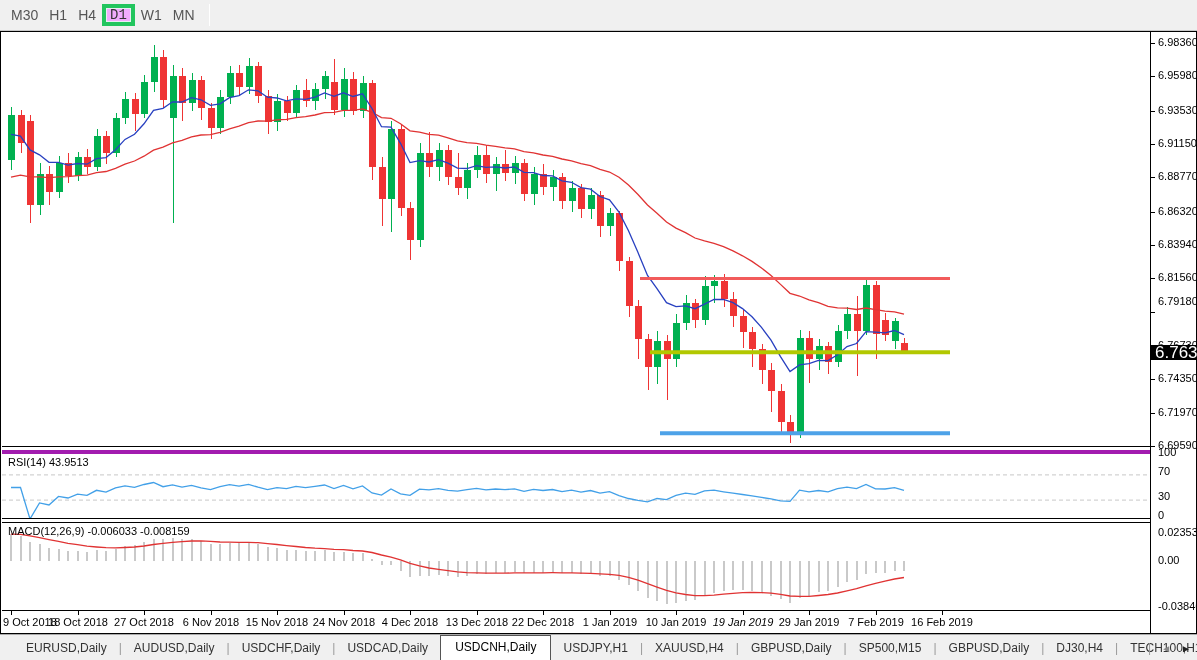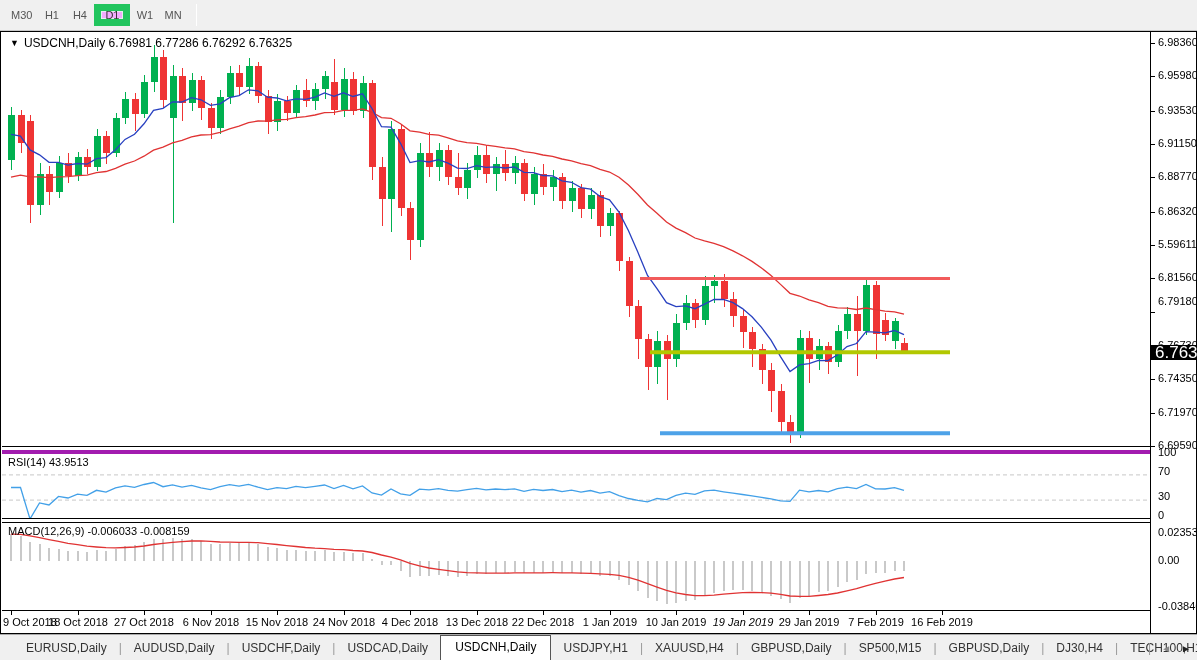--- a/index.html
+++ b/index.html
@@ -4,22 +4,22 @@
 <style>
   html,body{margin:0;padding:0;background:#f0f0f0;}
   *{box-sizing:border-box;}
   body{width:1197px;height:660px;position:relative;overflow:hidden;
        font-family:"Liberation Sans","DejaVu Sans",sans-serif;-webkit-font-smoothing:none;}
 
   
   .toolbar{position:absolute;left:0;top:0;width:1197px;height:31px;background:#f0f0f0;
            border-bottom:1px solid #c8c8c8;display:flex;align-items:center;padding-left:6px;}
   .tf-btn{min-width:27px;height:22px;display:inline-flex;align-items:center;justify-content:center;
-          font-size:11px;color:#555;padding:0 4px;margin-right:1px;border:1px solid transparent;cursor:default;}
-  .tf-btn.active{background:#f0abfc;border:7px solid #22c55e;box-shadow:inset 0 0 0 1px #e8eef2;color:#333;}
+          font-size:14px;color:#555;padding:0 4px;margin-right:1px;border:1px solid transparent;cursor:default;}
+  .tf-btn.active{background:#f0abfc;border:4px solid #22c55e;box-shadow:inset 0 0 0 1px #e8eef2;color:#333;font-family:Liberation Mono, monospace;}
   .tb-sep{width:1px;height:22px;background:#c2c2c2;border-right:1px solid #fff;margin:0 8px;}
 
   
   .chart-wrap{position:absolute;left:0;top:31px;width:1197px;height:603px;background:#fff;
               border:1px solid #000;}
   .panel{position:absolute;left:1px;width:1148px;background:#fff;overflow:hidden;}
   .price-panel{top:0;height:415px;border-bottom:1px solid #000;}
   .rsi-panel{top:418px;height:69px;border-top:4px solid #a21caf;border-bottom:1px solid #000;}
   .macd-panel{top:490px;height:89px;border-top:1px solid #000;border-bottom:1px solid #000;}
   .date-axis{position:absolute;left:1px;top:579px;width:1148px;height:22px;background:#fff;}
@@ -257,21 +257,20 @@
           <rect x="890" y="289.2" width="7" height="19.6" fill="#00b050"></rect>
           <line x1="902.5" x2="902.5" y1="306.2" y2="320.1" stroke="#ef3434" stroke-width="1"></line>
           <rect x="899" y="310.5" width="7" height="9.2" fill="#ef3434"></rect>
         </g>
         <polyline points="9.0,145.2 18.5,143.1 28.0,144.9 37.5,144.8 47.0,145.7 56.5,144.8 66.0,144.7 75.5,143.6 85.0,143.1 94.5,140.7 104.0,139.5 113.5,136.3 123.0,132.1 132.5,129.0 142.0,124.2 151.5,118.2 161.0,115.1 170.5,110.8 180.0,108.4 189.5,104.8 199.0,103.0 208.5,102.6 218.0,100.3 227.5,96.8 237.0,94.2 246.5,90.6 256.0,89.0 265.5,89.1 275.0,87.9 284.5,87.4 294.0,85.6 303.5,84.7 313.0,83.0 322.5,80.6 332.0,80.4 341.5,78.4 351.0,78.4 360.5,76.8 370.0,80.3 379.5,85.6 389.0,86.3 398.5,91.7 408.0,98.8 417.5,100.1 427.0,102.3 436.5,103.2 446.0,105.8 455.5,108.8 465.0,110.6 474.5,111.3 484.0,113.2 493.5,114.3 503.0,115.9 512.5,116.9 522.0,119.6 531.5,120.9 541.0,123.0 550.5,124.3 560.0,127.0 569.5,128.8 579.0,131.7 588.5,133.6 598.0,137.3 607.5,140.0 617.0,145.3 626.5,153.1 636.0,162.5 645.5,173.0 655.0,181.2 664.5,190.0 674.0,196.1 683.5,200.7 693.0,206.0 702.5,208.9 712.0,211.3 721.5,214.6 731.0,218.8 740.5,223.8 750.0,229.4 759.5,236.0 769.0,243.5 778.5,252.4 788.0,261.3 797.5,264.0 807.0,267.8 816.5,270.7 826.0,274.3 835.5,275.8 845.0,276.1 854.5,277.5 864.0,276.0 873.5,277.6 883.0,279.2 892.5,279.8 902.0,282.2" fill="none" stroke="#e03333" stroke-width="1.3"></polyline>
         <polyline points="9.0,102.4 18.5,104.2 28.0,117.9 37.5,122.8 47.0,130.3 56.5,130.4 66.0,133.1 75.5,131.5 85.0,132.2 94.5,126.7 104.0,125.6 113.5,117.7 123.0,107.4 132.5,102.3 142.0,91.8 151.5,78.4 161.0,76.3 170.5,69.8 180.0,70.0 189.5,65.7 199.0,67.8 208.5,73.4 218.0,71.8 227.5,65.7 237.0,63.6 246.5,57.8 256.0,58.9 265.5,65.2 275.0,66.0 284.5,68.9 294.0,66.8 303.5,67.3 313.0,65.2 322.5,61.0 332.0,64.3 341.5,60.8 351.0,64.5 360.5,61.8 370.0,76.5 379.5,94.7 389.0,95.2 398.5,111.3 408.0,130.6 417.5,128.7 427.0,130.0 436.5,127.7 446.0,131.1 455.5,136.1 465.0,136.5 474.5,133.7 484.0,135.4 493.5,134.8 503.0,136.0 512.5,135.0 522.0,140.3 531.5,140.7 541.0,143.5 550.5,143.8 560.0,148.8 569.5,150.3 579.0,155.6 588.5,157.2 598.0,164.5 607.5,167.9 617.0,180.1 626.5,198.8 636.0,220.6 645.5,243.5 655.0,256.6 664.5,270.7 674.0,274.7 683.5,273.9 693.0,276.7 702.5,272.2 712.0,267.5 721.5,267.4 731.0,270.6 740.5,276.6 750.0,284.7 759.5,295.4 769.0,308.2 778.5,324.6 788.0,339.6 797.5,332.9 807.0,331.7 816.5,328.3 826.0,328.6 835.5,322.7 845.0,314.6 854.5,311.5 864.0,299.7 873.5,300.1 883.0,300.8 892.5,298.5 902.0,302.7" fill="none" stroke="#2840c0" stroke-width="1.3"></polyline>
         <line x1="638" x2="948" y1="246.4" y2="246.4" stroke="#f25b5b" stroke-width="3"></line>
         <line x1="648" x2="948" y1="320.3" y2="320.3" stroke="#b2c800" stroke-width="4"></line>
         <line x1="658" x2="948" y1="401.3" y2="401.3" stroke="#4da2e8" stroke-width="4"></line>
       </svg>
-    <div class="chart-title"><span class="tri">▼</span><span>USDCNH,Daily 6.76981 6.77286 6.76292 6.76325</span></div>
   </div>
 
   <div class="panel rsi-panel">
     <svg id="rsi-svg" width="1148" height="67" viewBox="0 0 1148 67">
         <line x1="0" x2="1148" y1="20.9" y2="20.9" stroke="#c8c8c8" stroke-width="1" stroke-dasharray="4,3"></line>
         <line x1="0" x2="1148" y1="46.1" y2="46.1" stroke="#c8c8c8" stroke-width="1" stroke-dasharray="4,3"></line>
         <polyline points="9.0,33.5 18.5,33.5 28.0,65.0 37.5,48.9 47.0,51.0 56.5,42.4 66.0,44.0 75.5,40.2 85.0,41.3 94.5,36.3 104.0,38.1 113.5,33.8 123.0,31.8 132.5,33.4 142.0,30.5 151.5,28.5 161.0,32.7 170.5,30.8 180.0,33.2 189.5,31.3 199.0,33.9 208.5,35.6 218.0,32.7 227.5,30.7 237.0,32.1 246.5,30.3 256.0,33.2 265.5,35.6 275.0,33.6 284.5,34.6 294.0,32.4 303.5,33.6 313.0,32.3 322.5,31.0 332.0,34.6 341.5,31.5 351.0,34.8 360.5,32.0 370.0,39.0 379.5,41.1 389.0,34.9 398.5,39.8 408.0,41.4 417.5,35.1 427.0,35.9 436.5,34.7 446.0,36.4 455.5,37.1 465.0,35.7 474.5,34.4 484.0,35.9 493.5,35.0 503.0,35.7 512.5,34.8 522.0,37.3 531.5,35.4 541.0,36.5 550.5,35.5 560.0,37.6 569.5,36.2 579.0,38.1 588.5,36.5 598.0,39.2 607.5,37.7 617.0,41.6 626.5,44.5 636.0,46.4 645.5,47.9 655.0,44.5 664.5,45.6 674.0,41.3 683.5,39.1 693.0,40.4 702.5,36.8 712.0,36.2 721.5,37.8 731.0,39.2 740.5,40.5 750.0,41.8 759.5,43.4 769.0,44.8 778.5,46.8 788.0,47.4 797.5,36.1 807.0,37.8 816.5,36.5 826.0,37.8 835.5,34.7 845.0,33.1 854.5,34.7 864.0,30.5 873.5,34.9 883.0,35.0 892.5,33.7 902.0,36.4" fill="none" stroke="#42a0e8" stroke-width="1.3"></polyline>
       </svg>
     <div class="ind-label">RSI(14) 43.9513</div>
   </div>
@@ -421,21 +420,21 @@
       <div class="y-lbl" style="top: 37px;">6.95980</div>
       <div class="y-tick" style="top: 79px;"></div>
       <div class="y-lbl" style="top: 72px;">6.93530</div>
       <div class="y-tick" style="top: 112px;"></div>
       <div class="y-lbl" style="top: 105px;">6.91150</div>
       <div class="y-tick" style="top: 145px;"></div>
       <div class="y-lbl" style="top: 138px;">6.88770</div>
       <div class="y-tick" style="top: 180px;"></div>
       <div class="y-lbl" style="top: 173px;">6.86320</div>
       <div class="y-tick" style="top: 213px;"></div>
-      <div class="y-lbl" style="top: 206px;">5.59611</div>
+      <div class="y-lbl" style="top: 206px;">6.83940</div>
       <div class="y-tick" style="top: 246px;"></div>
       <div class="y-lbl" style="top: 239px;">6.81560</div>
       <div class="y-tick" style="top: 280px;"></div>
       <div class="y-lbl" style="top: 263px;">6.79180</div>
       <div class="y-tick" style="top: 314px;"></div>
       <div class="y-lbl" style="top: 307px;">6.76730</div>
       <div class="y-tick" style="top: 347px;"></div>
       <div class="y-lbl" style="top: 340px;">6.74350</div>
       <div class="y-tick" style="top: 381px;"></div>
       <div class="y-lbl" style="top: 374px;">6.71970</div>

